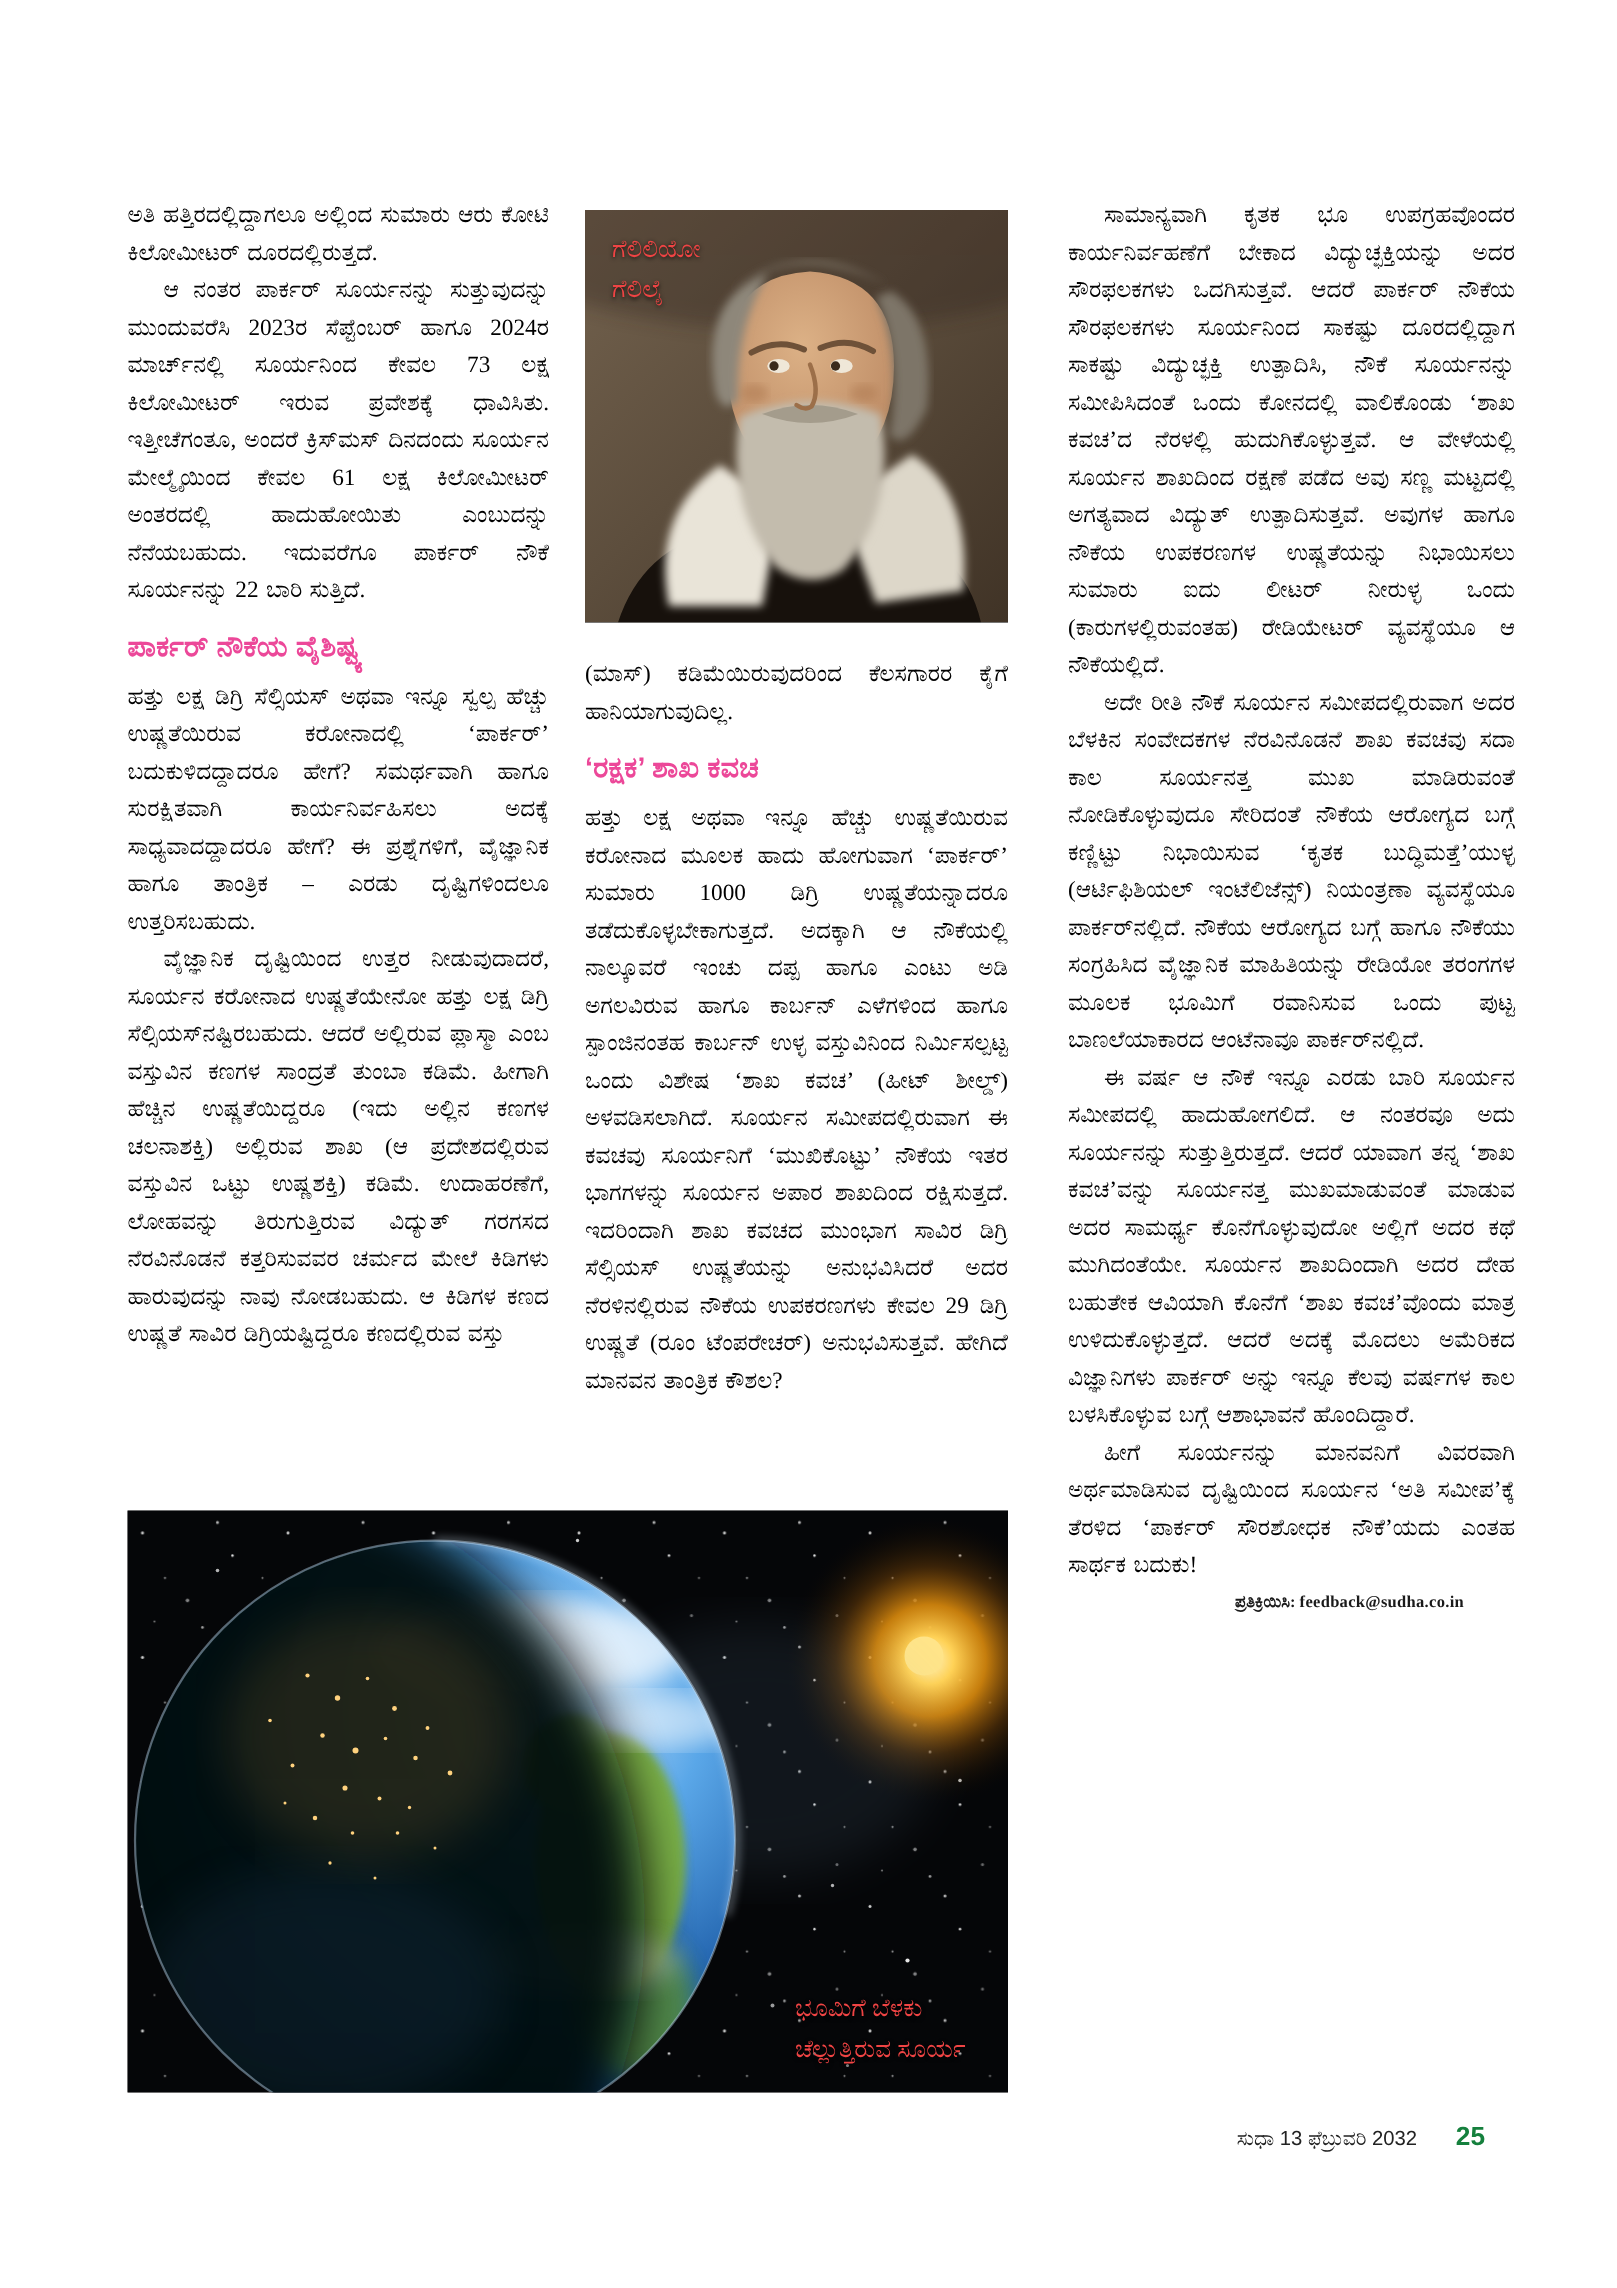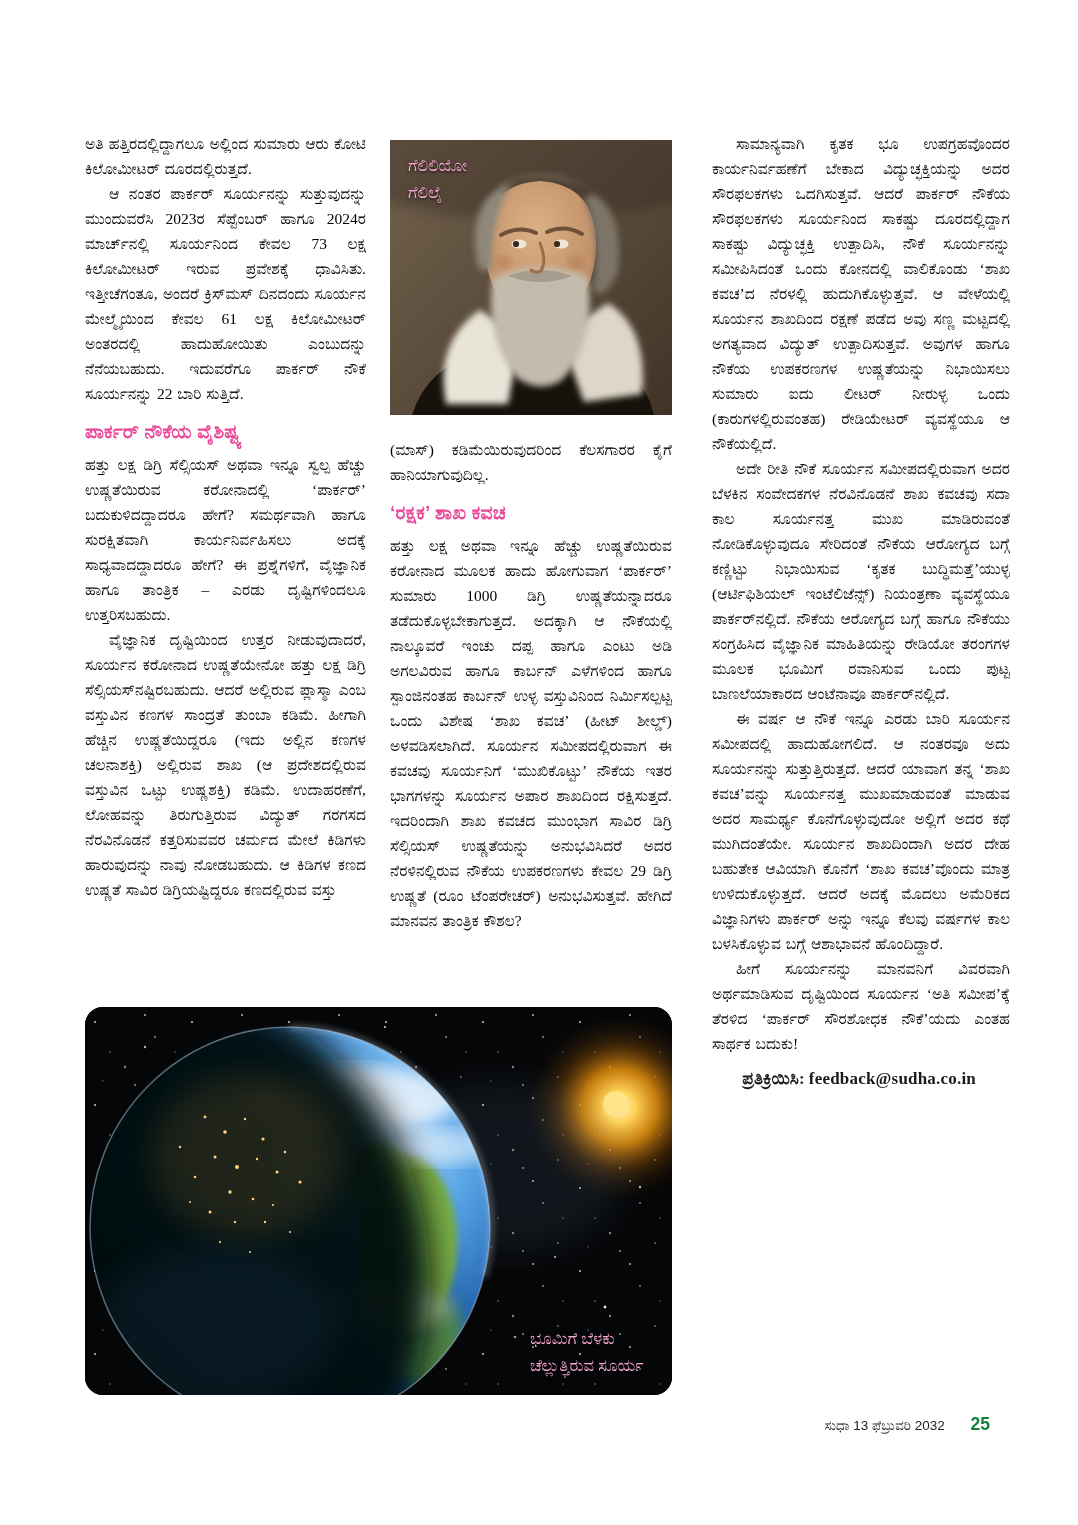--- a/index.html
+++ b/index.html
@@ -17,32 +17,32 @@
     color:#000000; word-spacing:1px;
   }
   p.ind { text-indent:24px; }
   h2.heading {
     font-family:"Liberation Sans", sans-serif;
     font-size:19px; font-weight:bold; color:#ec4899;
     margin:15px 0 9px 0; letter-spacing:.2px;
   }
   figure { position:absolute; overflow:hidden; background:#000; }
   #galileo { left:390px; top:140px; width:282px; height:275px; }
-  #earth   { left:85px;  top:1007px; width:587px; height:388px;border-radius:18px; }
+  #earth   { left:85px;  top:1007px; width:587px; height:388px; }
   figure svg { display:block; width:100%; height:100%; }
   .cap {
-    position:absolute; color:#f9a8d4; font-size:16.5px; line-height:27px;
+    position:absolute; color:#ef4444; font-size:16.5px; line-height:27px;
     font-family:"Liberation Serif", serif;
     text-shadow:0 1px 3px rgba(0,0,0,.85);
   }
   #galileo .cap { left:18px; top:12px; }
   #earth .cap { left:445px; top:318px; }
   .feedback {
-    margin-top:10px; padding-right:34px; text-align:right;
-    font-weight:bold; font-size:17px; line-height:25px; color:#1a1a1a;
+    margin-top:0; padding-right:34px; text-align:right;
+    font-weight:bold; font-size:11px; line-height:25px; color:#1a1a1a;
   }
   .feedback .email { font-family:"Liberation Serif", serif; letter-spacing:.2px; }
   #footer {
     position:absolute; top:1414px; right:88px;
     font-size:13.5px; color:#222; white-space:nowrap;
     font-family:"Liberation Sans", sans-serif;
   }
   #footer .pn { font-weight:bold; font-size:17.5px; margin-left:22px; color:#15803d; }
 </style>
 </head>

